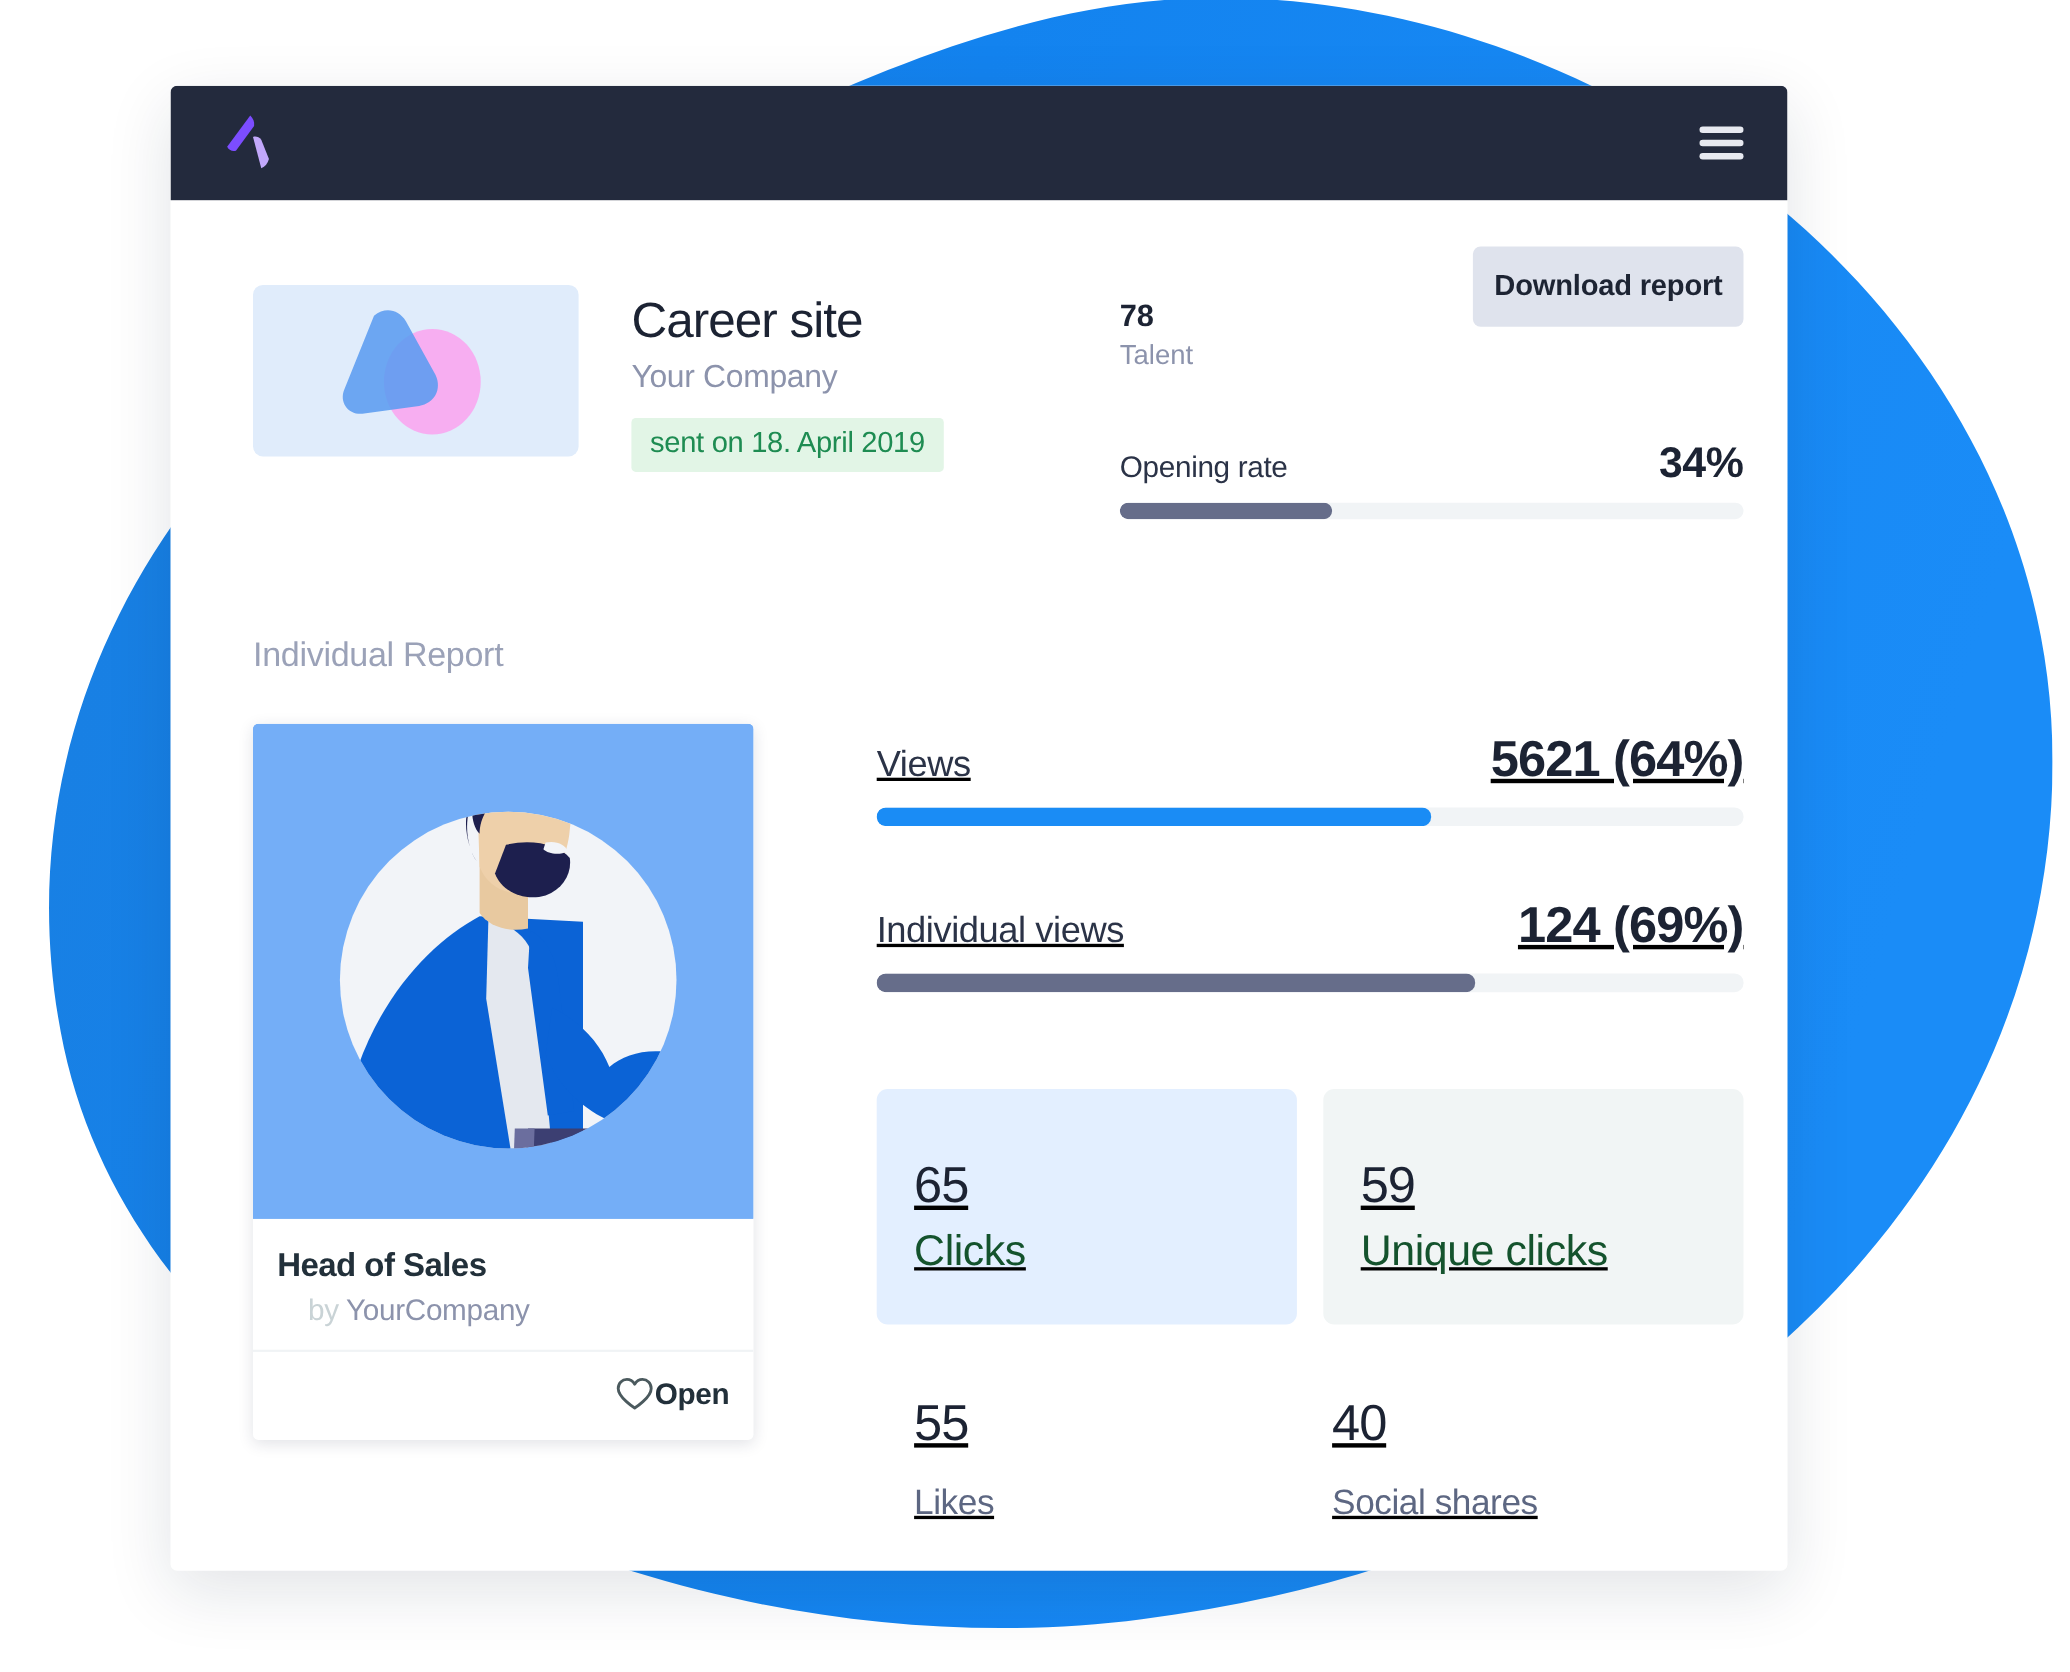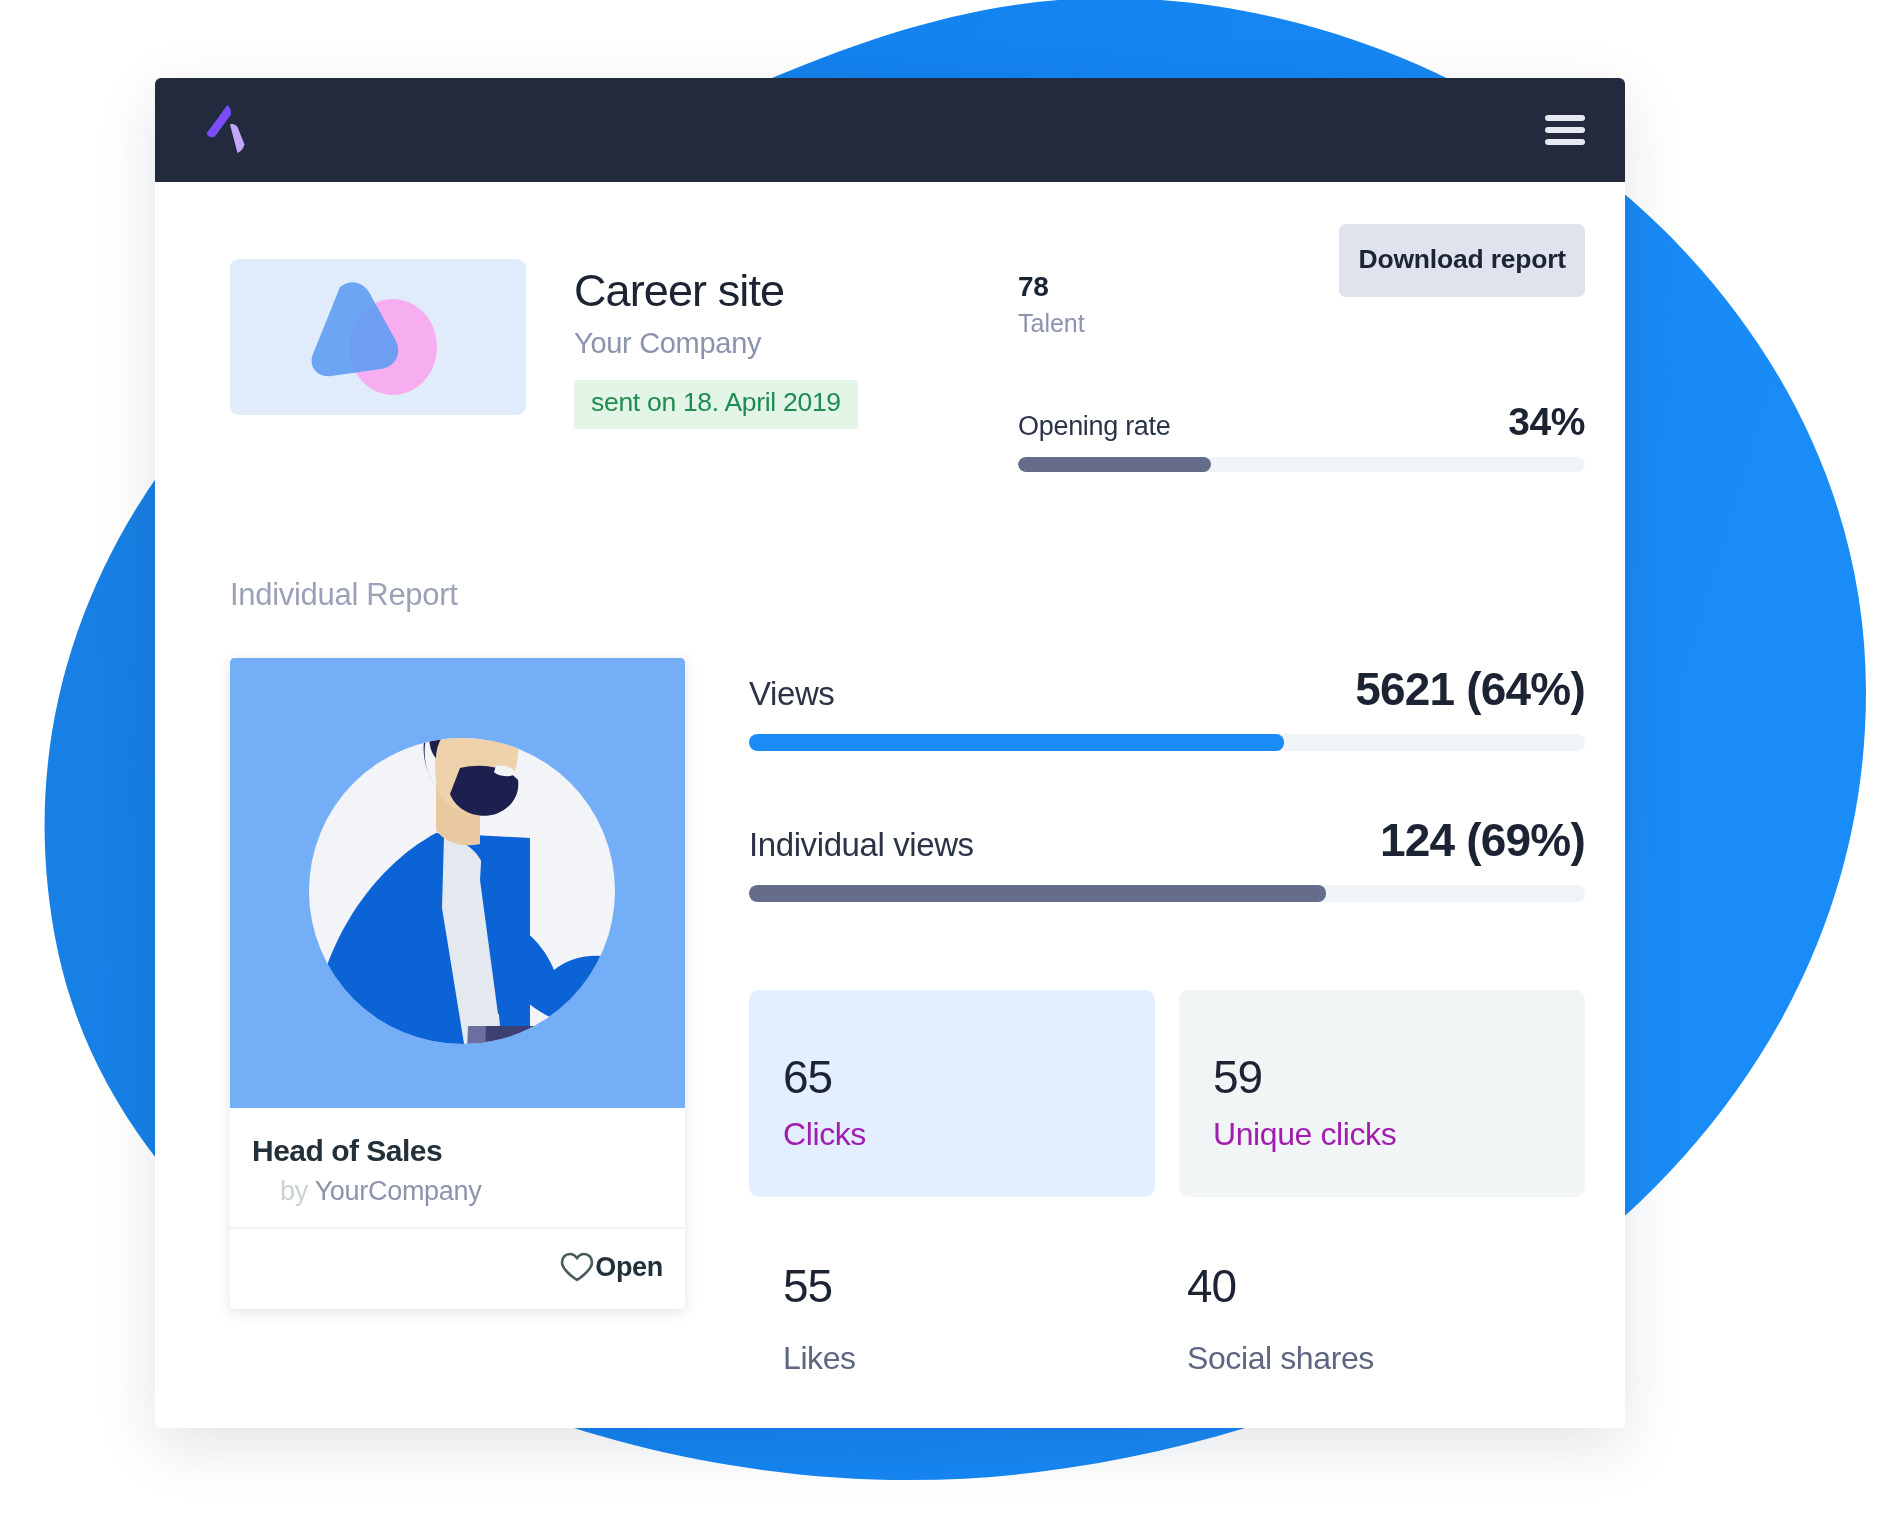--- a/index.html
+++ b/index.html
@@ -146,36 +146,36 @@
   #job-by { color:#c9d3d6; }
   #job-company { color:#8c93ac; }
   #job-footer {
     border-top:2px solid #f0f3f5;
     padding:22px 22px 26px;
     display:flex; align-items:center; justify-content:flex-end;
   }
   #job-open { font-size:27px; font-weight:bold; color:#22303a; letter-spacing:-0.3px; cursor:pointer;}
 
   
-  #metrics { flex:1 1 auto; padding-left:64px; padding-top:4px; }
+  #metrics { flex:1 1 auto; padding-left:112px; padding-top:4px;text-decoration:underline; }
   .metric-row-head {
     display:flex; justify-content:space-between; align-items:baseline;
   }
   .metric-name { font-size:33px; color:#2b3347; letter-spacing:-0.4px;}
   .metric-val  { font-size:46px; color:#1c2333; font-weight:bold; letter-spacing:-0.8px;}
   .metric-block + .metric-block { margin-top:62px; }
   .metric-block .track { height:17px; margin-top:18px; }
 
   #cards-row { display:flex; gap:24px; margin-top:88px; }
   .stat-card {
     flex:1 1 0; border-radius:10px; padding:60px 34px 44px;
     min-height:200px;
   }
   .stat-card .num { font-size:46px; color:#1c2333; letter-spacing:-1px; }
-  .stat-card .lbl { font-size:32px; color:#a21caf; margin-top:12px; letter-spacing:-0.4px;}
+  .stat-card .lbl { font-size:39px; color:#14532d; margin-top:12px; letter-spacing:-0.4px;}
   #card-clicks { background:#e3efff; }
   #card-unique { background:#f1f5f5; }
 
   #plain-row { display:flex; gap:40px; margin-top:62px; padding:0 34px; }
   .plain-stat { flex:1 1 0; }
   .plain-stat .num { font-size:46px; color:#1c2333; letter-spacing:-1px; }
   .plain-stat .lbl { font-size:32px; color:#5d6782; margin-top:27px; letter-spacing:-0.4px;}
 </style>
 </head>
 <body>

